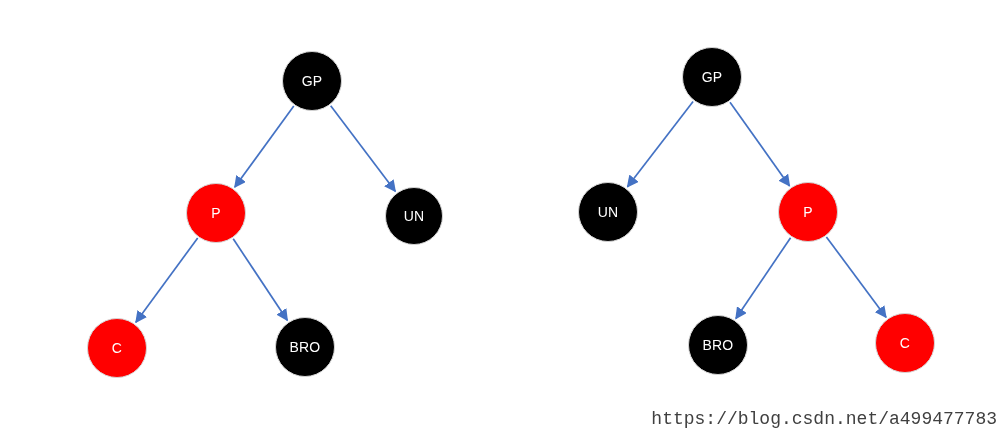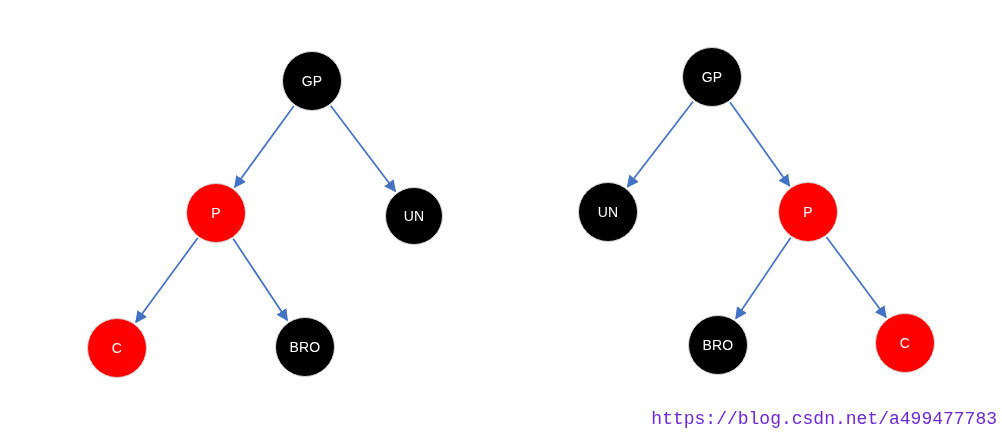--- a/index.html
+++ b/index.html
@@ -97,14 +97,14 @@
         <span class="node-label" style="color: rgb(255, 255, 255); font-size: 14px;">P</span>
       </div>
       <div class="node" style="left: 688px; top: 315px; width: 60px; height: 60px; background: rgb(0, 0, 0); border: 1px solid rgb(214, 214, 214);">
         <span class="node-label" style="color: rgb(255, 255, 255); font-size: 14px;">BRO</span>
       </div>
       <div class="node" style="left: 875px; top: 313px; width: 60px; height: 60px; background: rgb(255, 0, 0); border: 1px solid rgb(214, 214, 214);">
         <span class="node-label" style="color: rgb(255, 255, 255); font-size: 14px;">C</span>
       </div>
     </div>
 
-  <div class="watermark" style="color: #6d28d9;">https://blog.csdn.net/a499477783</div>
+  <div class="watermark" style="color: #404040;">https://blog.csdn.net/a499477783</div>
 </div>
 
 </body></html>

